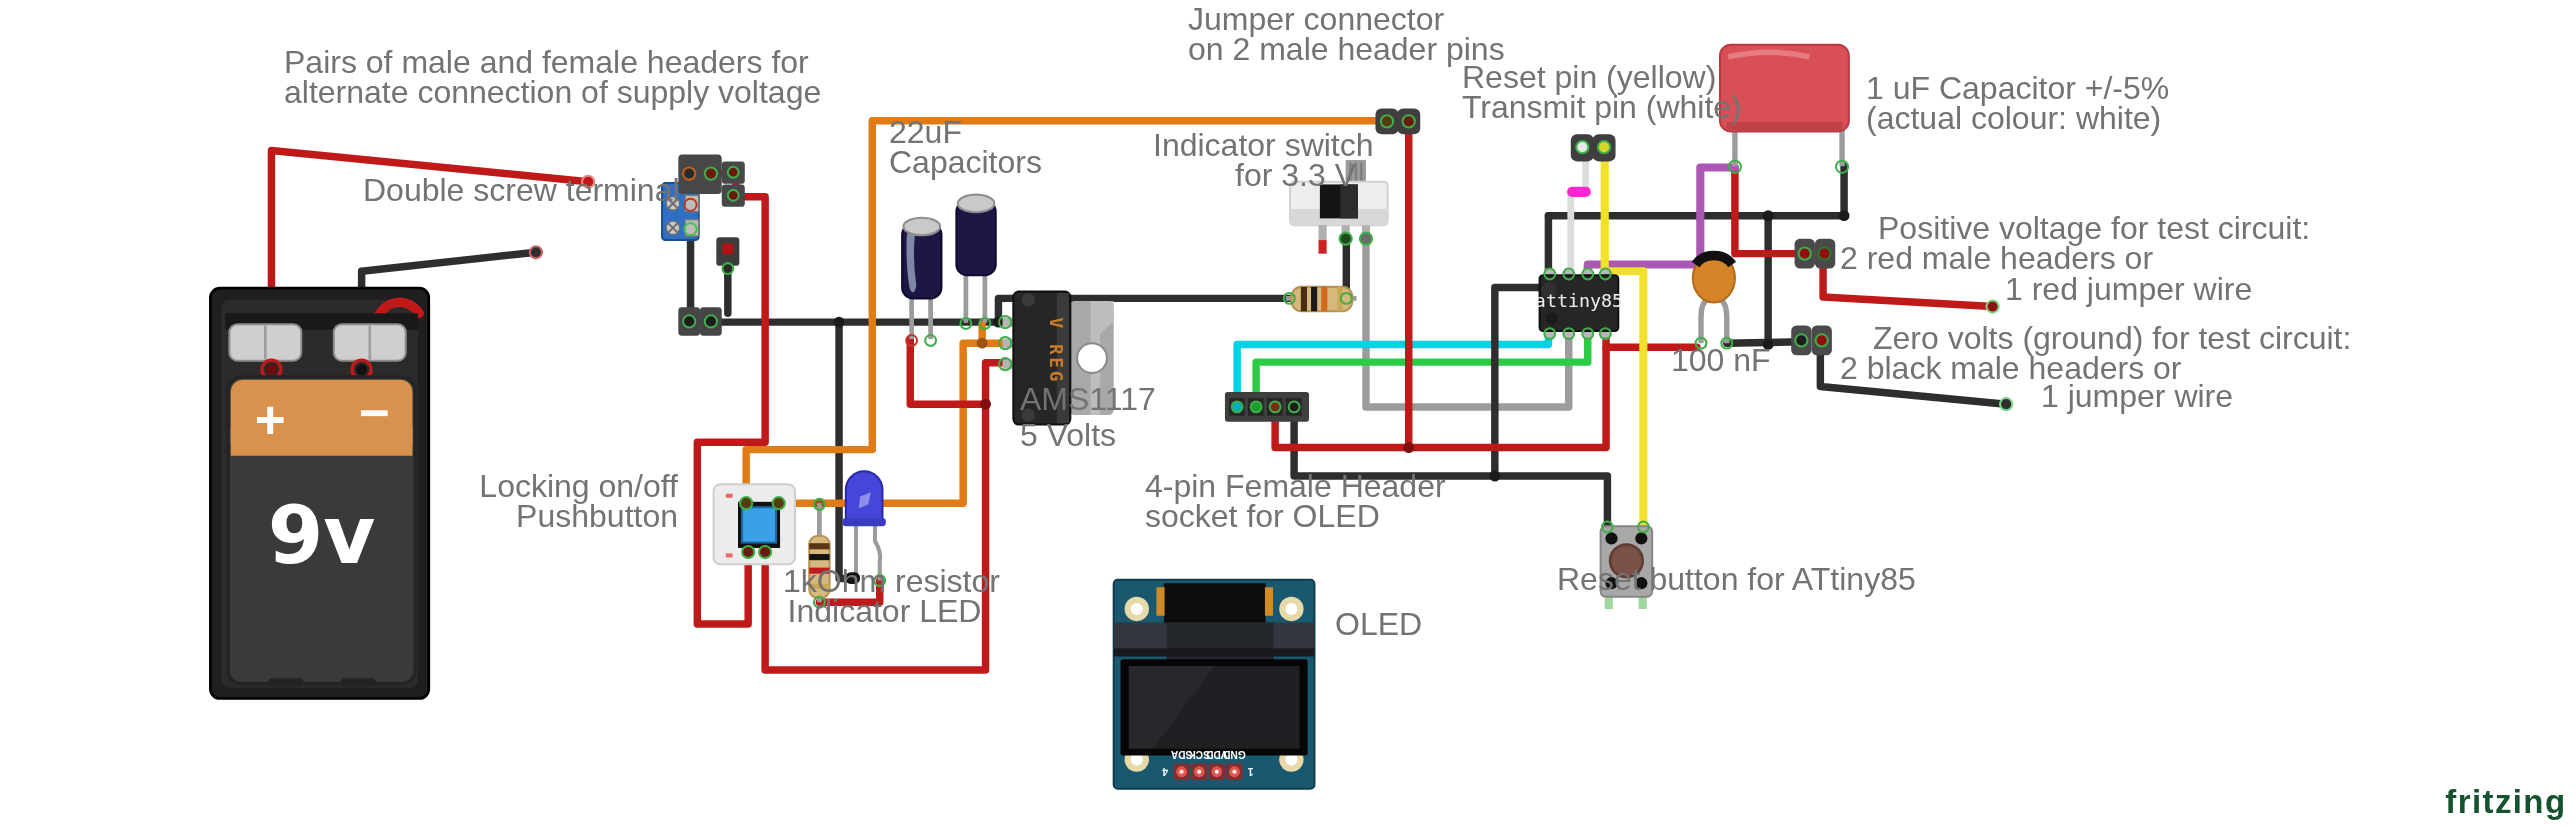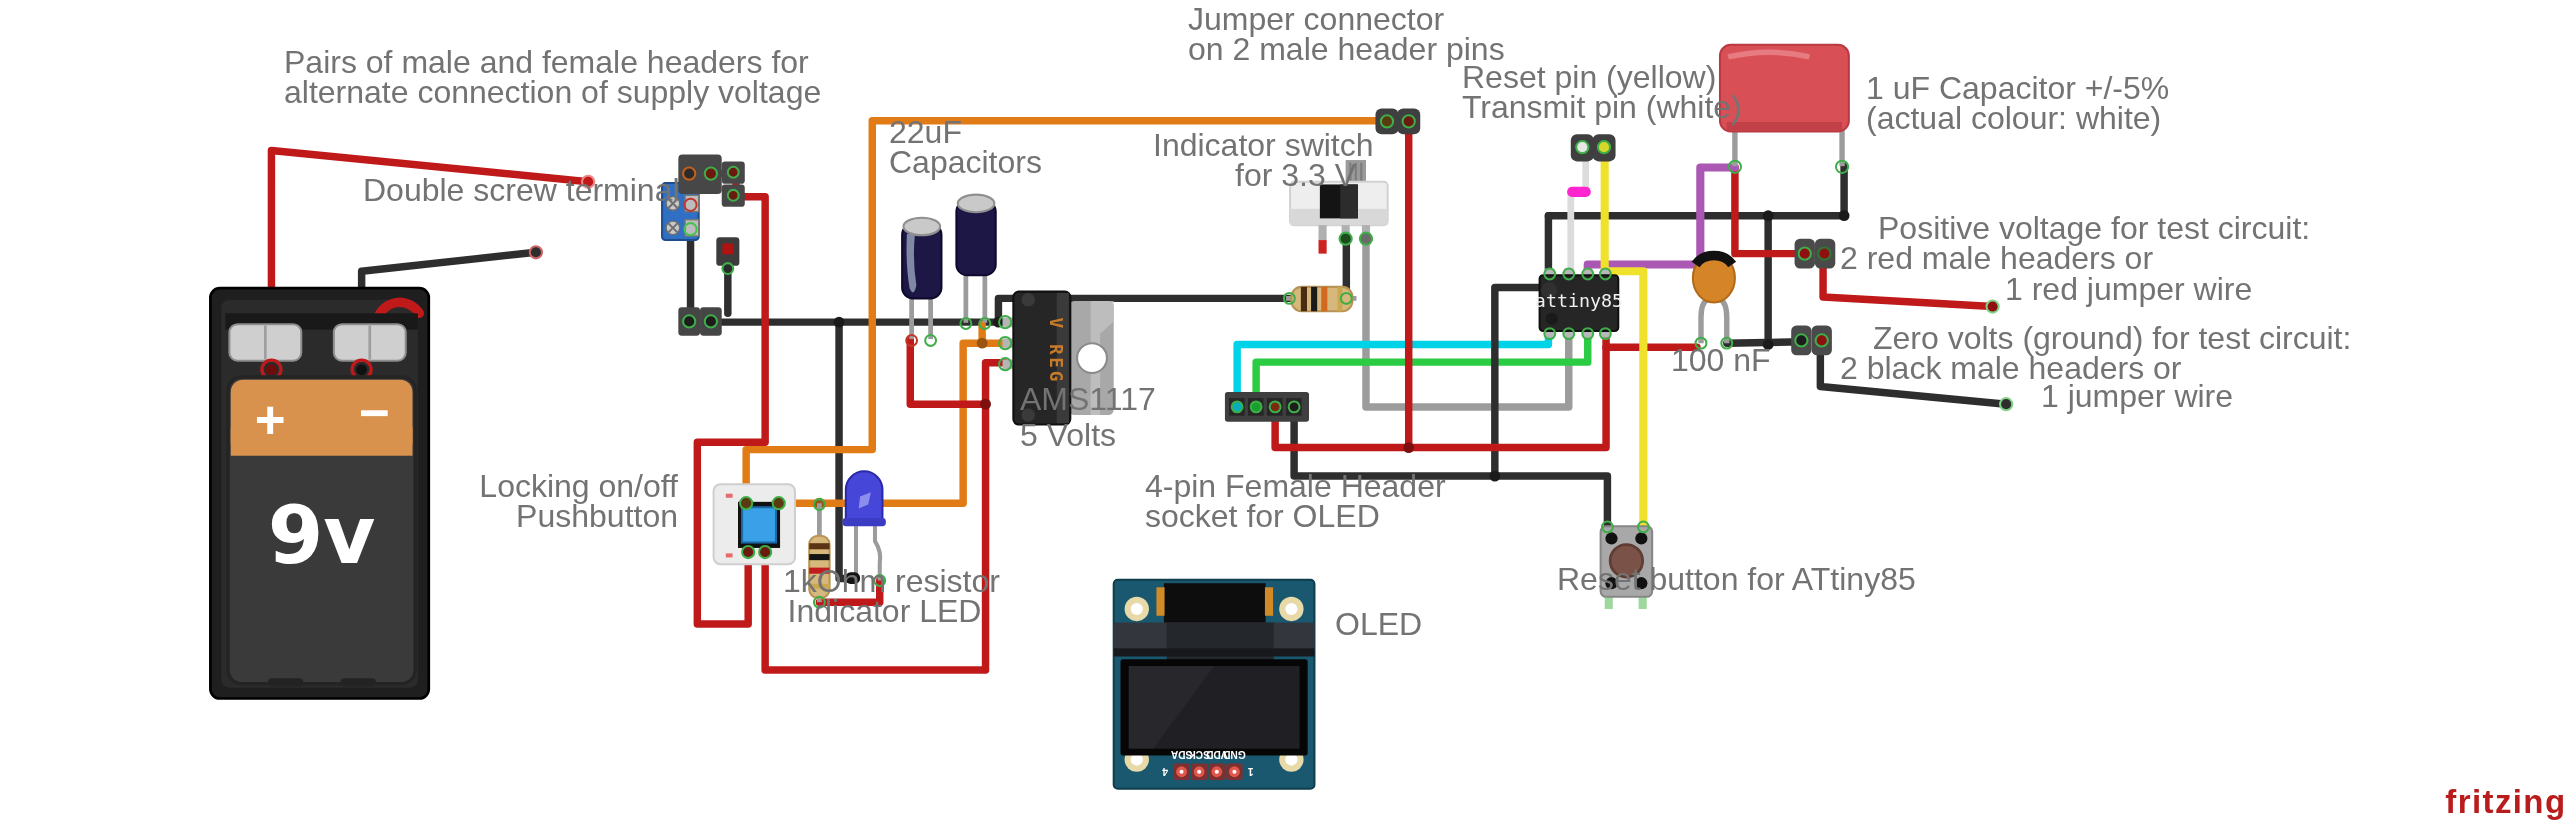--- a/index.html
+++ b/index.html
@@ -2,21 +2,21 @@
 <html style="font-size:11px"><head>
 <meta charset="utf-8">
 <style>
   html,body{margin:0;padding:0;background:#ffffff;}
   #stage{position:relative;width:2576px;height:826px;background:#ffffff;overflow:hidden;
          font-family:"Liberation Sans",sans-serif;}
   #wires{position:absolute;left:0;top:0;}
   .lbl{position:absolute;font-size:32px;line-height:30px;color:#737373;white-space:nowrap;}
   .lbl.right{text-align:right;}
   .lbl.center{text-align:center;}
-  .wm{position:absolute;font-size:33px;font-weight:bold;color:#b91c1c;letter-spacing:1.4px;}
+  .wm{position:absolute;font-size:33px;font-weight:bold;color:#14532d;letter-spacing:1.4px;}
 </style>
 </head>
 <body>
 
 <div id="stage">
 
 <svg id="wires" width="2576" height="826" viewBox="0 0 3798 1218">
 
   <g fill="none" stroke-linecap="round" stroke-linejoin="round">
     <polyline stroke-width="11" points="2014,350 2014,600 2313,600 2313,492" stroke="#9c9c9c"></polyline>

